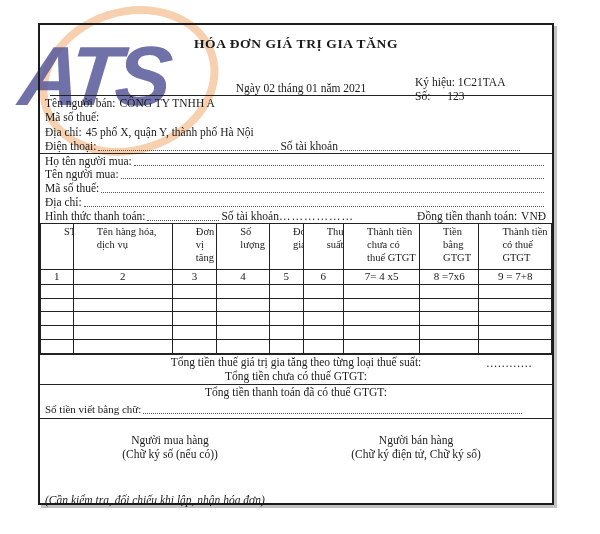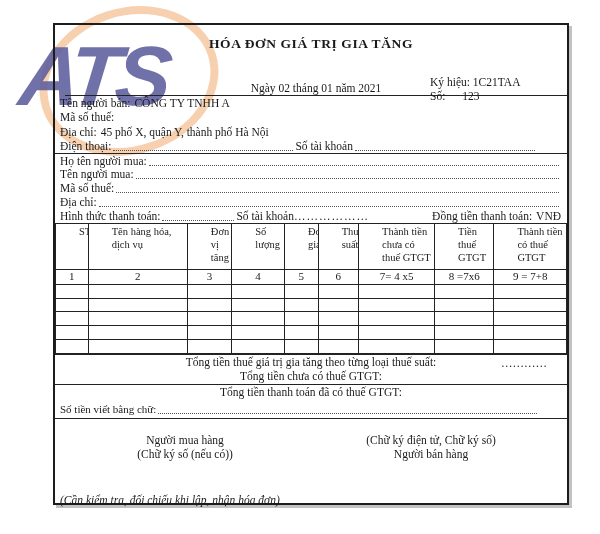--- a/index.html
+++ b/index.html
@@ -9,21 +9,21 @@
   
   .wm-arc{position:absolute;left:38px;top:8px;width:166px;height:130px;
           border:8px solid #f5c49c;border-radius:50%;transform:rotate(-18deg);
           opacity:.8;z-index:0;}
   .wm-letters{position:absolute;left:20px;top:34px;z-index:0;
           font-family:"Liberation Sans","DejaVu Sans",sans-serif;
           font-style:italic;font-weight:bold;font-size:84px;line-height:84px;
           letter-spacing:-5px;color:#5d5d9d;opacity:.87;transform:skewX(-6deg);}
 
   
-  .form{position:absolute;left:53px;top:23px;width:516px;height:482px;z-index:1;
+  .form{position:absolute;left:38px;top:23px;width:516px;height:482px;z-index:1;
         border:2px solid #1c1c1c;box-sizing:border-box;background:transparent;
         box-shadow:3px 3px 0 rgba(120,120,120,.45);}
 
   
   .hdr{position:relative;height:71px;}
   .title{text-align:center;padding-top:11px;font-weight:bold;font-size:13.5px;letter-spacing:.6px;}
   .meta{position:absolute;left:375px;top:30px;font-size:11.5px;line-height:13.5px;white-space:nowrap;margin-top:21px;}
   .meta .num-val{margin-left:14px;}
   .date-line{position:absolute;left:10px;right:0;bottom:0;text-align:center;
              font-size:11.5px;border-bottom:1px solid #222;padding-bottom:1px;}
@@ -153,21 +153,21 @@
       </colgroup>
       <thead>
         <tr>
           <th>STT</th>
           <th>Tên hàng hóa, dịch vụ</th>
           <th>Đơn vị tăng</th>
           <th>Số lượng</th>
           <th>Đơn giá</th>
           <th>Thuế suất</th>
           <th>Thành tiền chưa có thuế GTGT</th>
-          <th>Tiền thuế GTGT</th>
+          <th>Tiền bằng GTGT</th>
           <th>Thành tiền có thuế GTGT</th>
         </tr>
       </thead>
       <tbody>
         <tr class="idx">
           <td>1</td>
           <td>2</td>
           <td>3</td>
           <td>4</td>
           <td>5</td>
@@ -250,20 +250,20 @@
         <span class="leader"></span>
       </div>
     </div>
 
     <div class="sig">
       <div class="sig-block buyer-sig">
         <div>Người mua hàng</div>
         <div>(Chữ ký số (nếu có))</div>
       </div>
       <div class="sig-block seller-sig">
+        <div>Người bán hàng</div>
         <div>(Chữ ký điện tử, Chữ ký số)</div>
-        <div>Người bán hàng</div>
       </div>
       <div class="footnote">(Cần kiểm tra, đối chiếu khi lập, nhận hóa đơn)</div>
     </div>
 
   </div>
 </div>
 
 </body></html>

